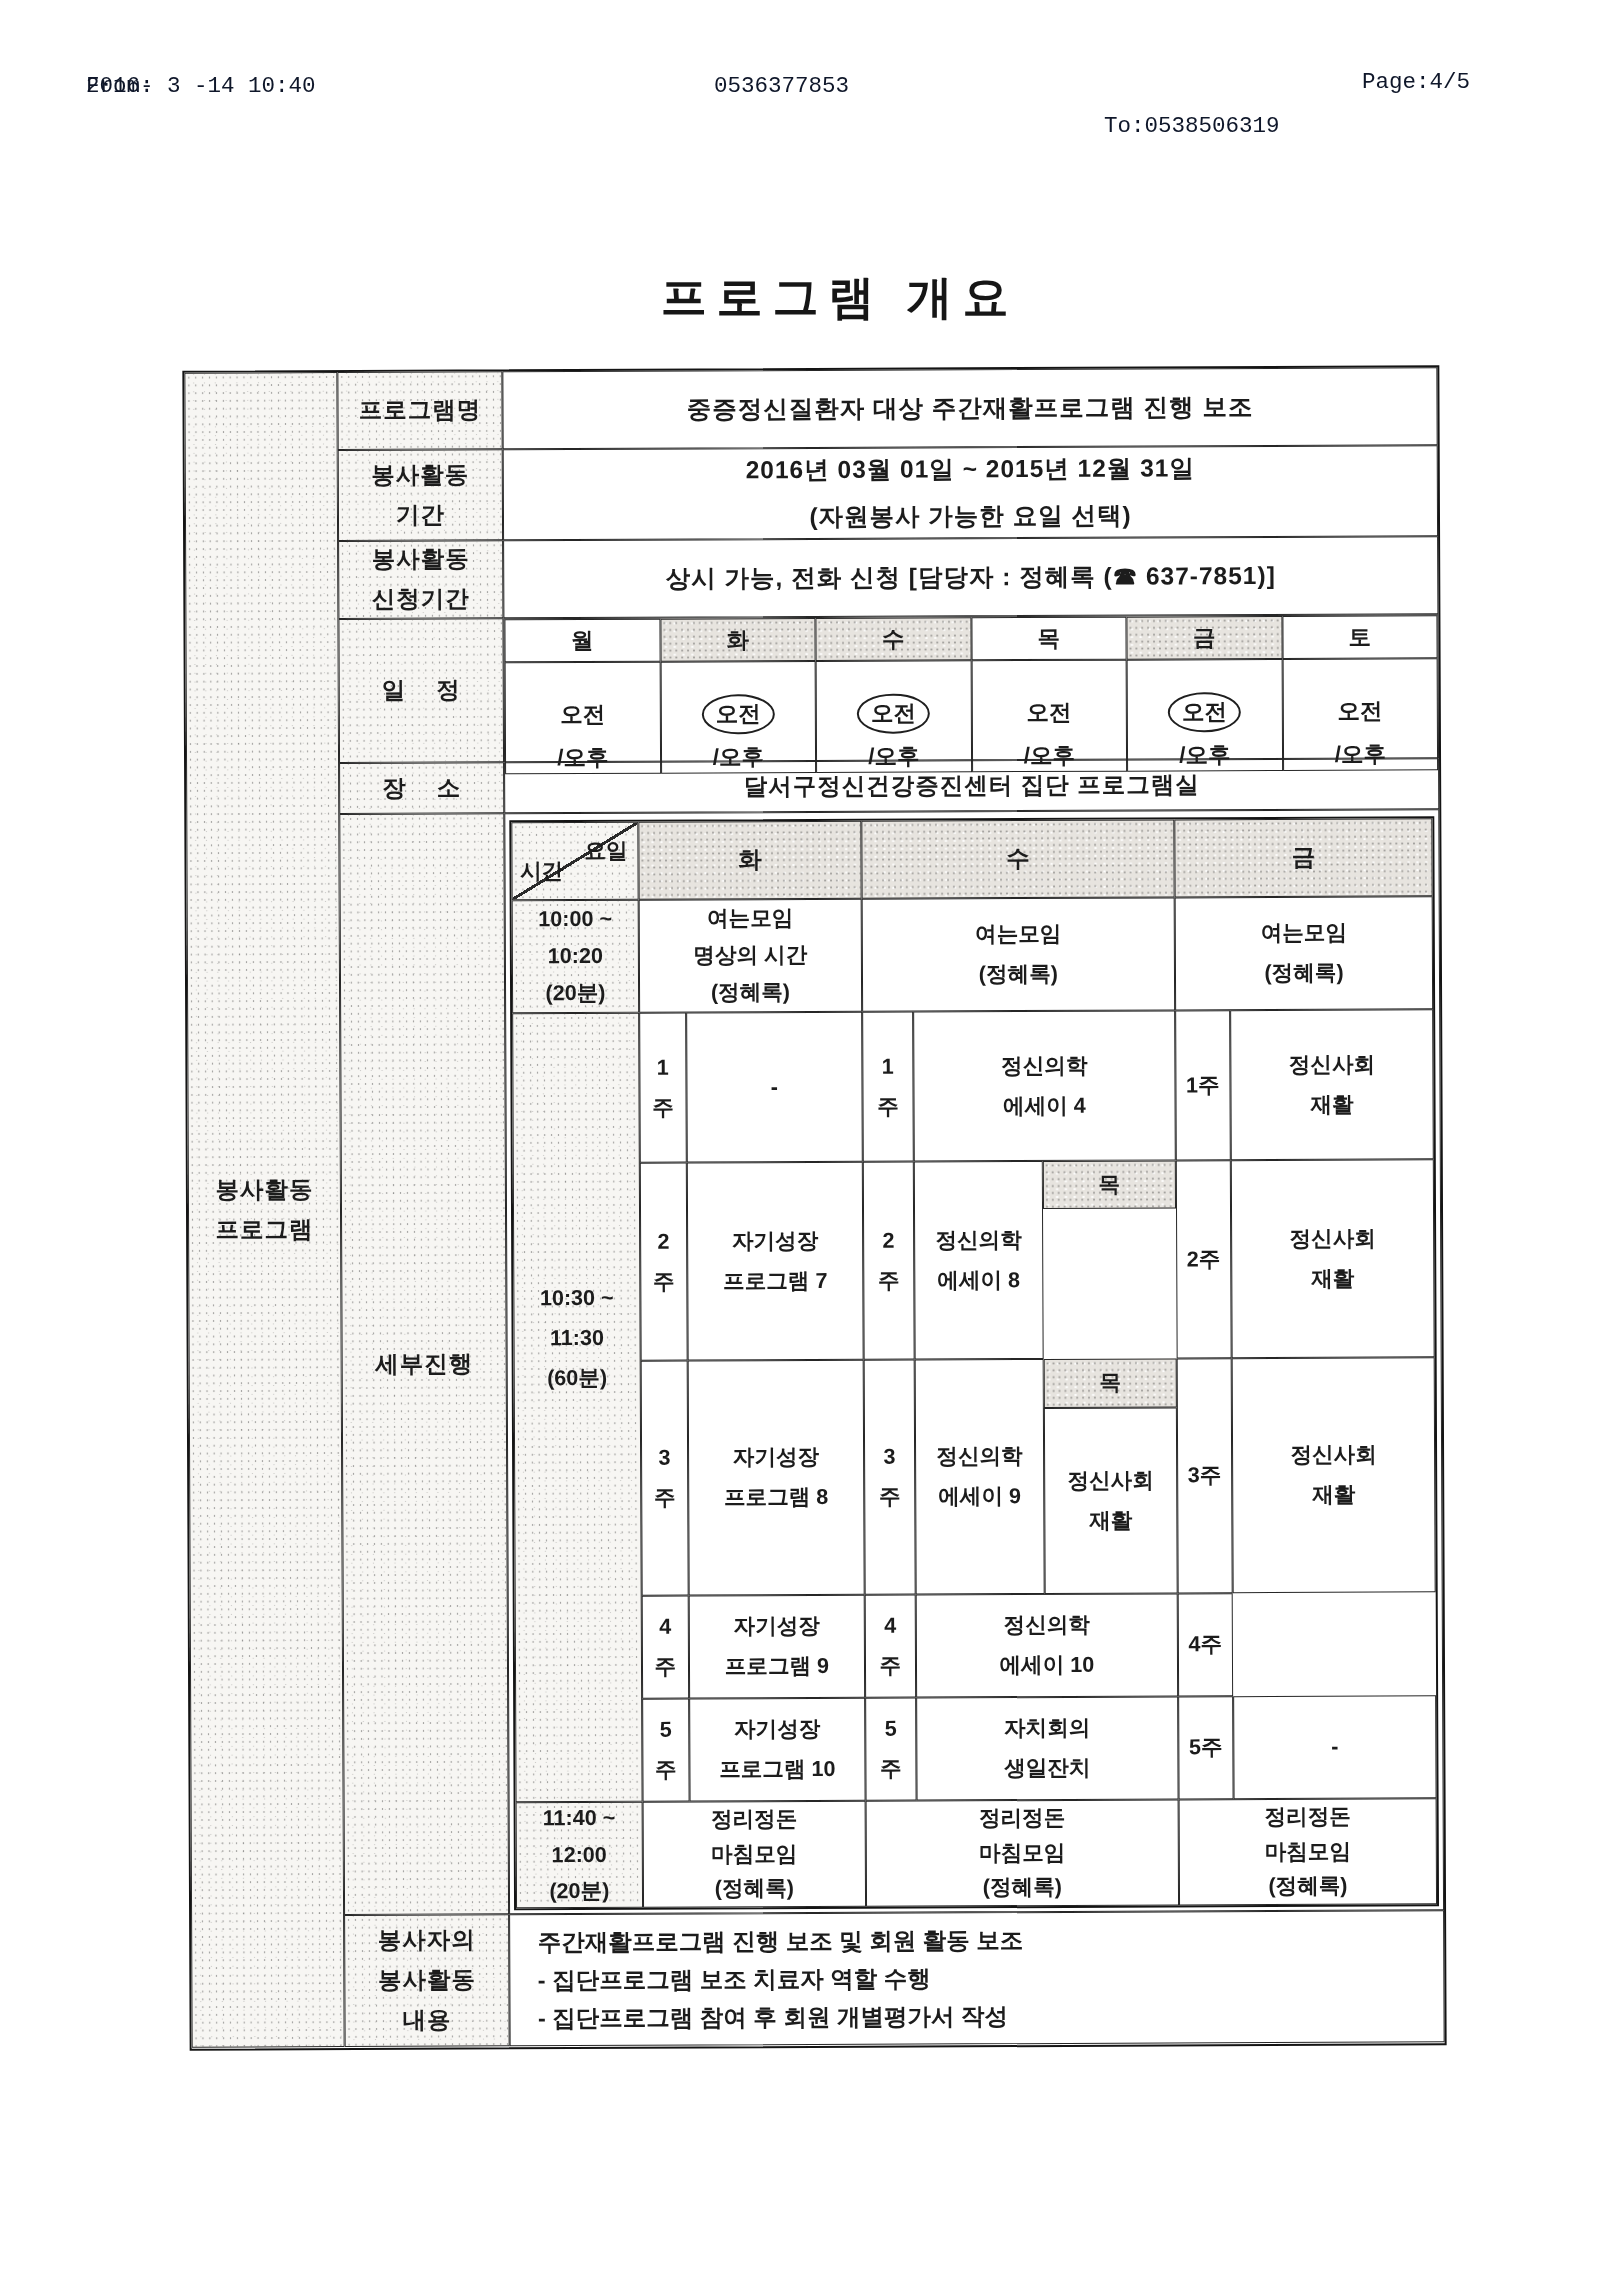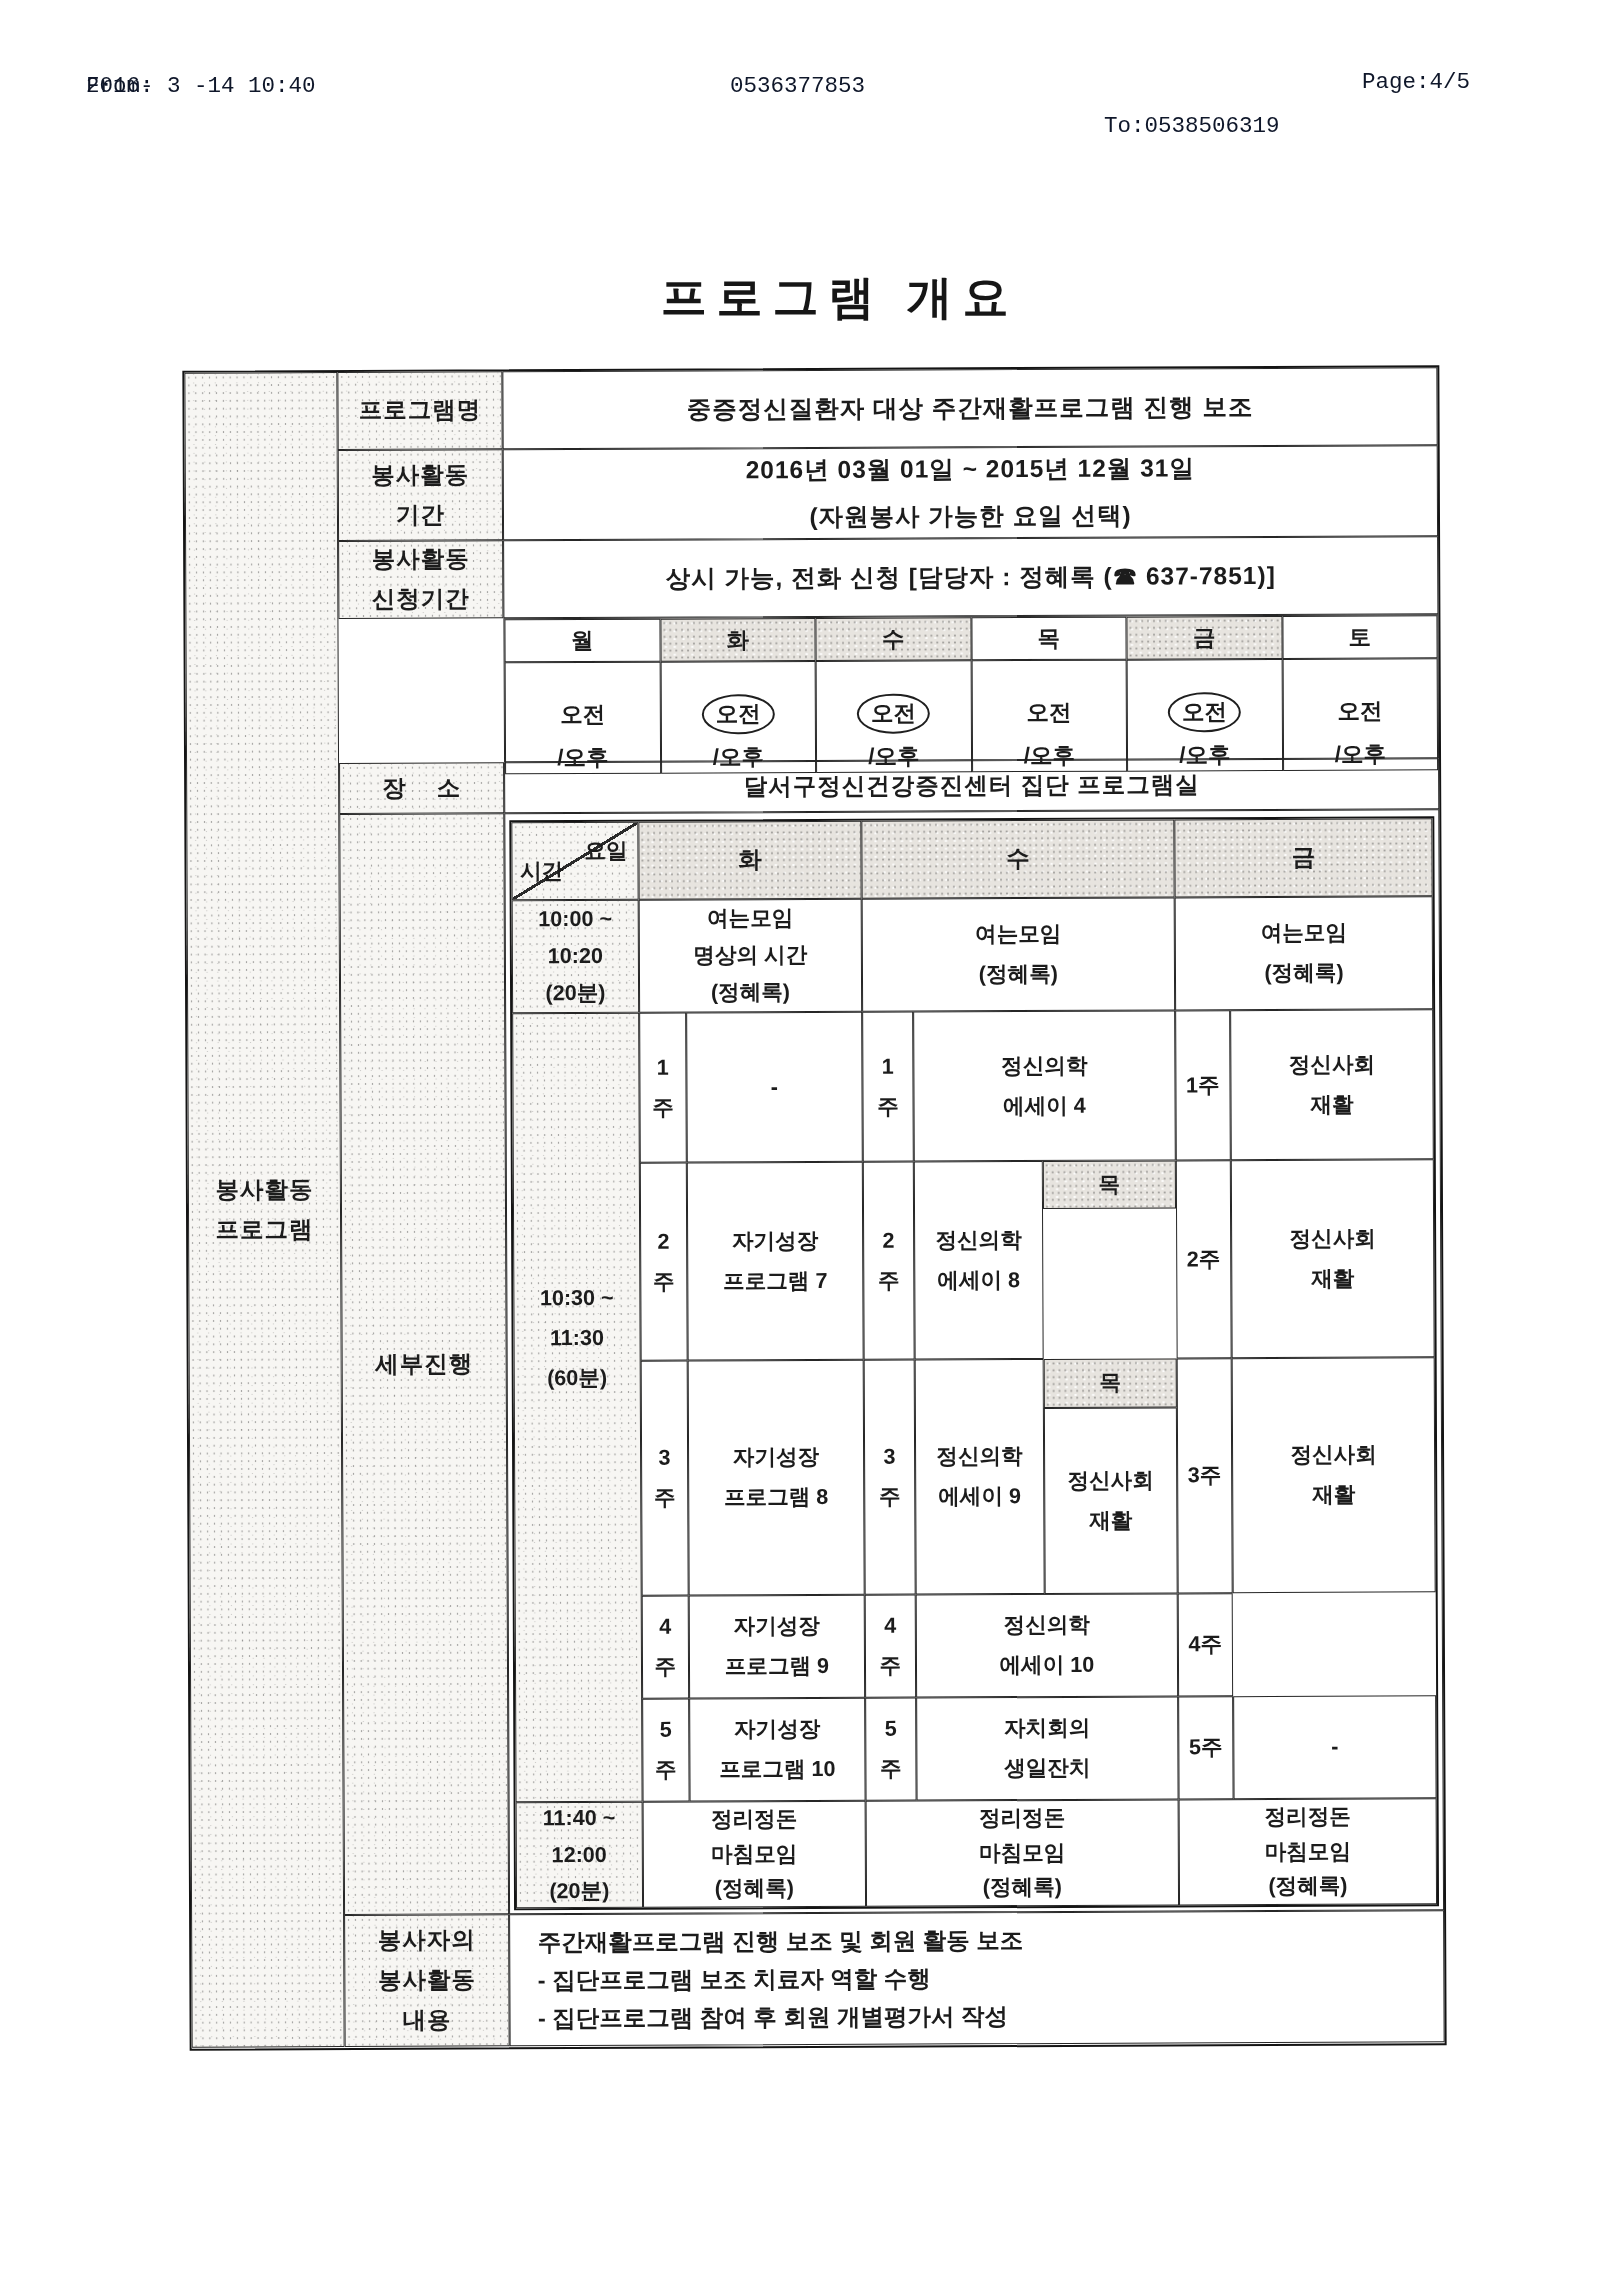--- a/index.html
+++ b/index.html
@@ -5,21 +5,21 @@
   html,body{margin:0;padding:0;background:#d8d8d8;}
   .page{
     position:relative;width:1620px;height:2292px;background:#ffffff;
     font-family:"Liberation Sans",sans-serif;color:#1c1c1c;overflow:hidden;
   }
   
   .faxline{position:absolute;top:73px;left:0;width:100%;height:33px;
     font-family:"Liberation Mono",monospace;font-size:22.5px;font-weight:500;color:#0f172a;}
   .faxline span{position:absolute;white-space:pre;}
   .fax-dt{left:86px;}
-  .fax-num{left:730px;}
+  .fax-num{left:714px;}
   .fax-to{left:1104px;margin-top:40px;}
   .fax-pg{left:1362px;top:-3.9px;}
   
   .doc-title{position:absolute;top:267px;left:0;width:1620px;text-align:center;
     font-size:46px;font-weight:700;letter-spacing:9.8px;text-indent:59px;color:#161616;}
   
   .speckle{
     background-color:#f7f6f3;
     background-image:
       radial-gradient(rgba(45,45,45,.40) 0.8px, transparent 1.1px),
@@ -96,20 +96,21 @@
 
     <div class="cell speckle label" style="grid-area:1/2/2/3">프로그램명</div>
     <div class="cell speckle label" style="grid-area:2/2/3/3">
       <div class="line">봉사활동</div>
       <div class="line">기간</div>
     </div>
     <div class="cell speckle label" style="grid-area:3/2/4/3">
       <div class="line">봉사활동</div>
       <div class="line">신청기간</div>
     </div>
+    <div class="cell speckle label" style="grid-area:4/2/6/3">일    정</div>
     <div class="cell speckle label" style="grid-area:6/2/7/3">장    소</div>
     <div class="cell speckle label" style="grid-area:7/2/8/3">세부진행</div>
     <div class="cell speckle label" style="grid-area:8/2/9/3">
       <div class="line">봉사자의</div>
       <div class="line">봉사활동</div>
       <div class="line">내용</div>
     </div>
 
     <div class="cell value" style="grid-area:1/3/2/4">중증정신질환자 대상 주간재활프로그램 진행 보조</div>
 

